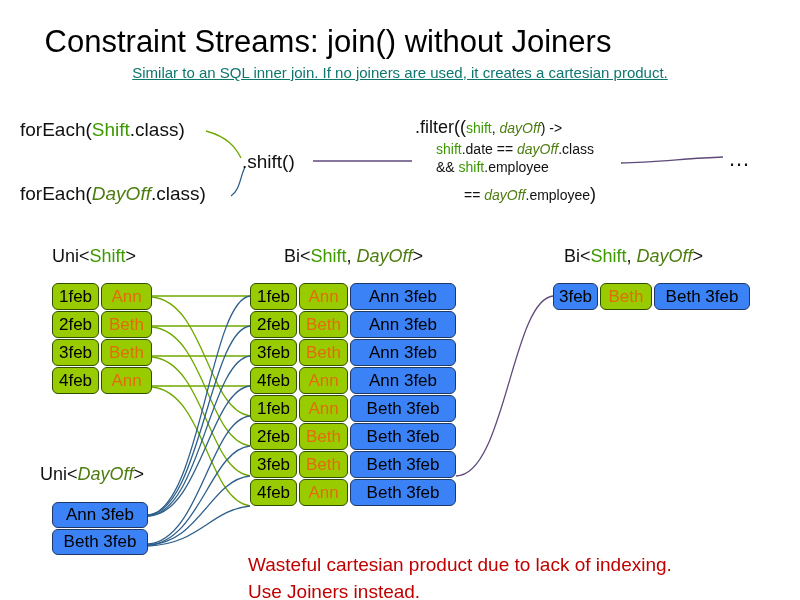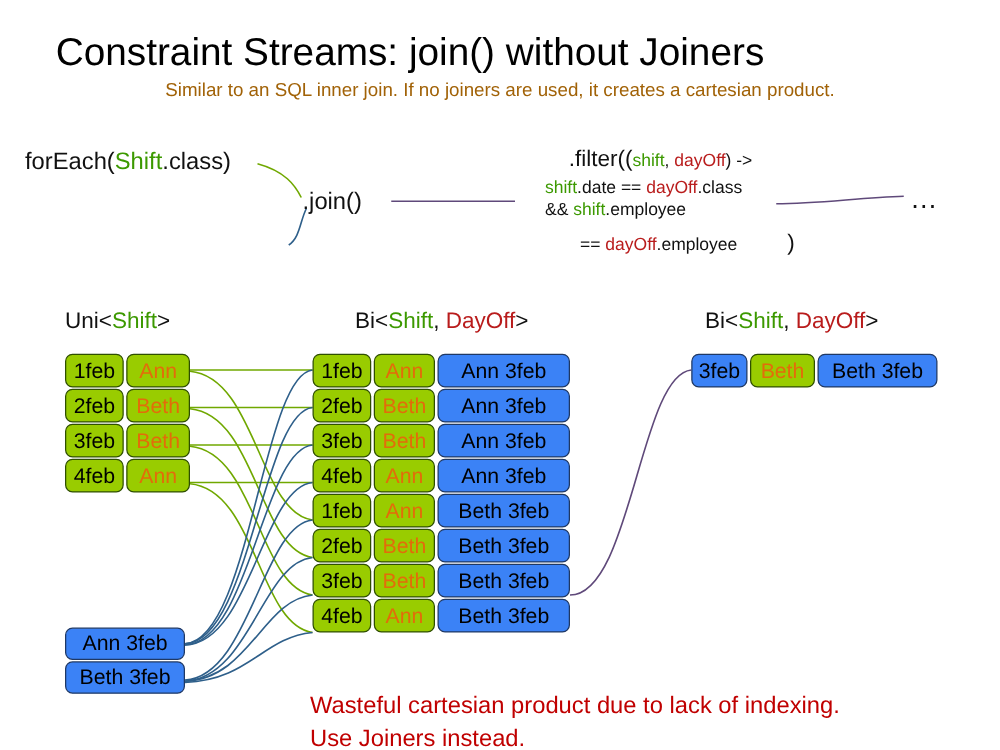--- a/index.html
+++ b/index.html
@@ -9,27 +9,27 @@
 
   .connectors { position:absolute; left:0; top:0; z-index:1; }
   .connectors path { fill:none; stroke-width:1.3px; }
   .lg { stroke:#70A800; }
   .lb { stroke:#2E5F8A; }
   .lp { stroke:#5F497A; }
 
   .abs { position:absolute; z-index:2; white-space:nowrap; }
 
   .title { left:0; width:656px; top:24px; text-align:center; font-size:31px; color:#000; }
-  .subtitle { left:0; width:800px; top:64px; text-align:center; font-size:15px; color:#a16207; }
+  .subtitle { left:0; width:800px; top:64px; text-align:center; font-size:15px; color:#0f766e;text-decoration:underline; }
 
   .code { font-size:19px; color:#111; }
   .small { font-size:14px; }
-  .big { font-size:18px;margin-left:40px; }
+  .big { font-size:18px; }
   .tg { color:#3C9900; }
-  .tb { color:#b91c1c; }
+  .tb { color:#4d7c0f;font-style:italic; }
 
   .label { font-size:18px; color:#111; }
 
   .tbl { display:flex; flex-direction:column; row-gap:1px; }
   .row { display:flex; column-gap:2px; }
   .cell { height:27px; border-radius:6px; display:flex; align-items:center; justify-content:center;
           font-size:17px; border:1.5px solid; color:#000; }
   .g { background:#99CC00; border-color:#2F4F00; }
   .b { background:#3b82f6; border-color:#1F3864; }
   .name { color:#E36C0A; }
@@ -78,39 +78,41 @@
     <path class="lb" d="M148 546 C200 544 210 510 250 506"></path>
 
     <path class="lp" d="M456 476 C505 476 512 300 553 296"></path>
   </svg>
 
   <div class="abs title">Constraint Streams: join() without Joiners</div>
   <div class="abs subtitle">Similar to an SQL inner join. If no joiners are used, it creates a cartesian product.</div>
 
   <div class="abs code" style="left:20px; top:119px;"><span>forEach(</span><span class="tg">Shift</span><span>.class)</span></div>
 
+  <div class="abs code" style="left:20px; top:183px;"><span>forEach(</span><span class="tb">DayOff</span><span>.class)</span></div>
 
-  <div class="abs code" style="left:242px; top:151px;">.join()</div>
+  <div class="abs code" style="left:242px; top:151px;">.shift()</div>
 
   <div class="abs code small" style="left:415px; top:117px;"><span class="big">.filter((</span><span class="tg">shift</span><span>, </span><span class="tb">dayOff</span><span>) -&gt;</span></div>
 
   <div class="abs code small" style="left:436px; top:141px;"><span class="tg">shift</span><span>.date == </span><span class="tb">dayOff</span><span>.class</span></div>
 
   <div class="abs code small" style="left:436px; top:159px;"><span>&amp;&amp; </span><span class="tg">shift</span><span>.employee</span></div>
 
   <div class="abs code small" style="left:464px; top:184px;"><span>== </span><span class="tb">dayOff</span><span>.employee</span><span class="big">)</span></div>
 
   <div class="abs ellipsis" style="left:728px; top:146px;">…</div>
 
   <div class="abs label" style="left:52px; top:246px;"><span>Uni&lt;</span><span class="tg">Shift</span><span>&gt;</span></div>
 
   <div class="abs label" style="left:284px; top:246px;"><span>Bi&lt;</span><span class="tg">Shift</span><span>, </span><span class="tb">DayOff</span><span>&gt;</span></div>
 
   <div class="abs label" style="left:564px; top:246px;"><span>Bi&lt;</span><span class="tg">Shift</span><span>, </span><span class="tb">DayOff</span><span>&gt;</span></div>
 
+  <div class="abs label" style="left:40px; top:464px;"><span>Uni&lt;</span><span class="tb">DayOff</span><span>&gt;</span></div>
 
   <div class="abs tbl" style="left:52px; top:283px;">
     <div class="row">
         <div class="cell g w-date">1feb</div>
         <div class="cell g name w-name">Ann</div>
       </div>
     <div class="row">
         <div class="cell g w-date">2feb</div>
         <div class="cell g name w-name">Beth</div>
       </div>

